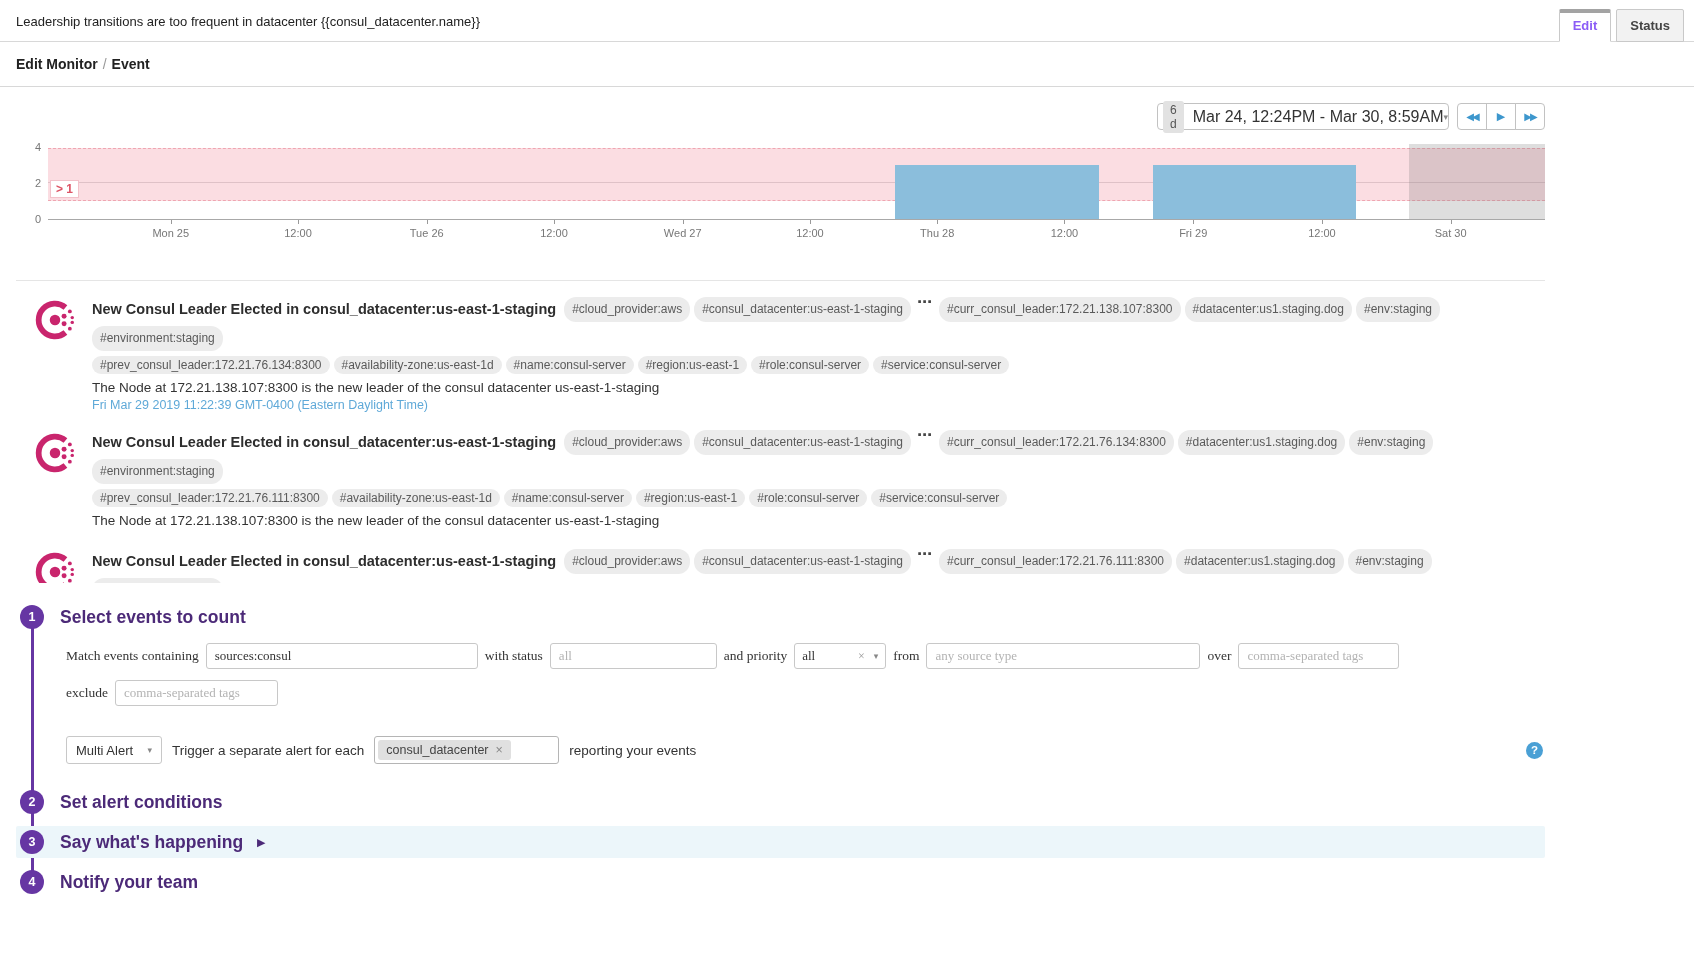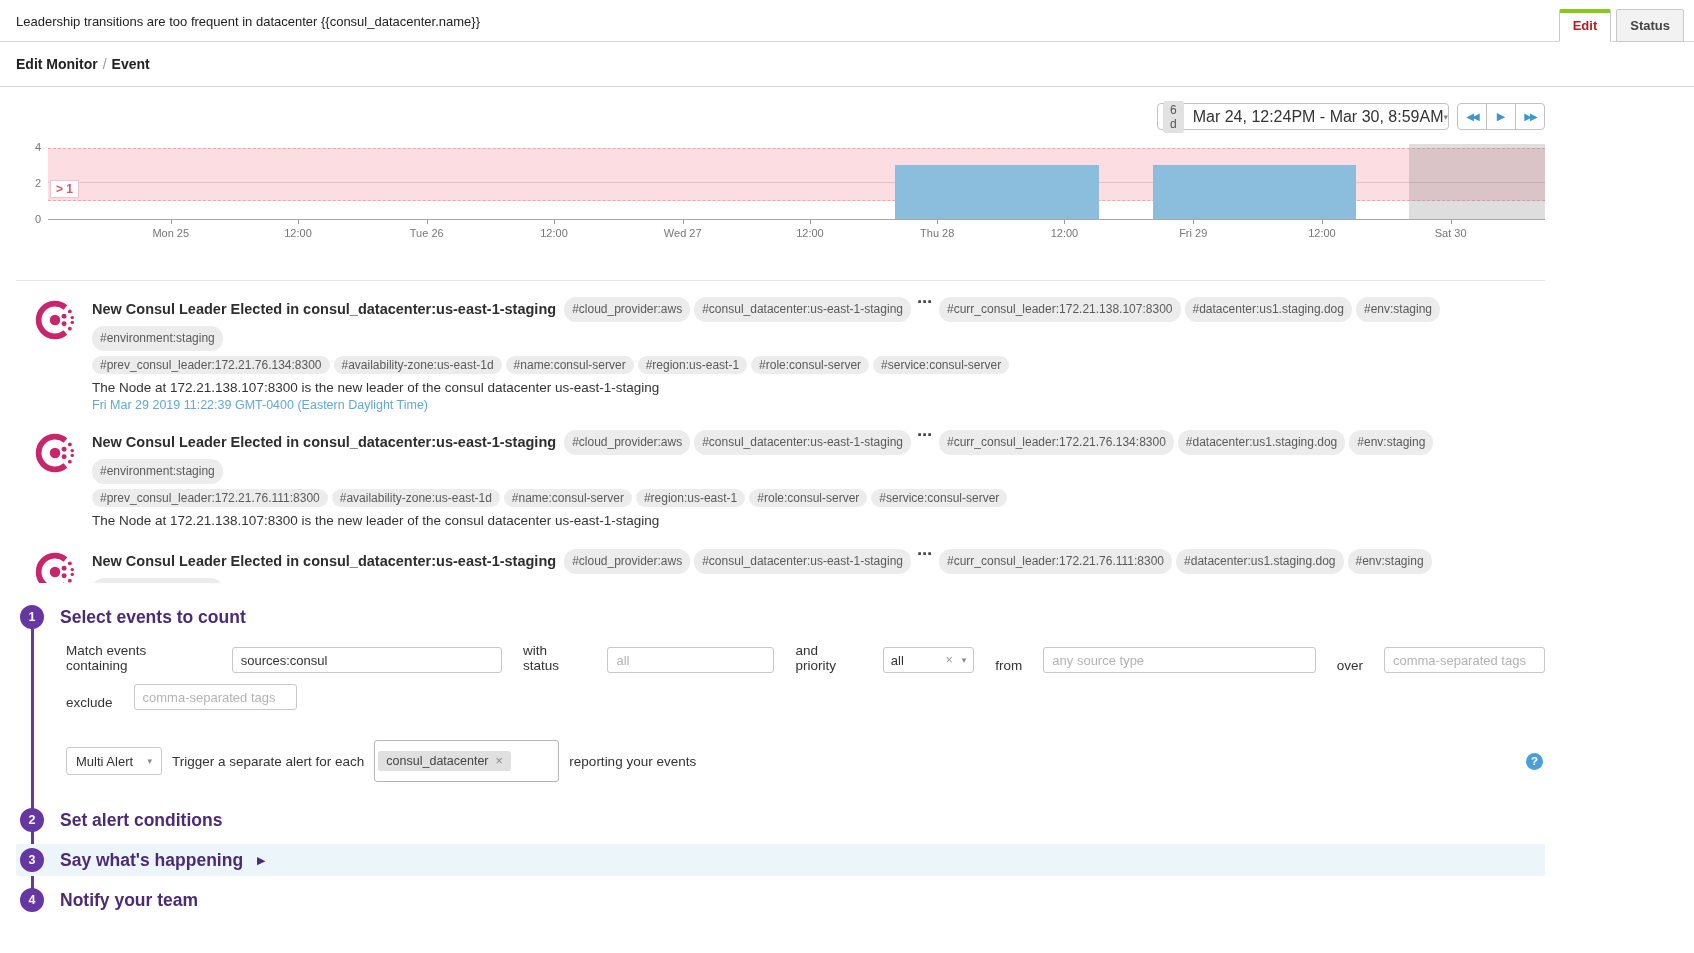--- a/index.html
+++ b/index.html
@@ -8,21 +8,21 @@
     width: 1694px;
     font-family: "Liberation Sans", "DejaVu Sans", sans-serif;
     color:#333;
   }
   
   .header { position:relative; padding:14px 16px 12px; border-bottom:1px solid #d8d8d8; }
   .page-title { font-size:13px; font-weight:400; color:#222; }
   .tabs { position:absolute; right:10px; bottom:-1px; display:flex; align-items:flex-end; }
   .tab { border:1px solid #c9c9c9; background:#f2f2f2; padding:8px 13px 8px; font-size:13px;
          font-weight:bold; color:#444; margin-left:5px; border-radius:2px 2px 0 0; cursor:pointer; }
-  .tab-active { background:#fff; border-top:4px solid #84cc16; border-bottom:1px solid #fff; padding-top:5px; color:#b91c1c; }
+  .tab-active { background:#fff; border-top:4px solid #a3a3a3; border-bottom:1px solid #fff; padding-top:5px; color:#8b5cf6; }
   
   .breadcrumb { padding:14px 16px; border-bottom:1px solid #d8d8d8; font-size:14px; font-weight:bold; color:#222; }
   .breadcrumb .sep { color:#999; font-weight:400; margin:0 5px; }
   
   .main { padding:0 16px; }
   .main-inner { width:1529px; }
   
   .timebar { display:flex; justify-content:flex-end; align-items:center; margin:16px 0 10px; }
   .time-select { display:flex; align-items:center; border:1px solid #c2c2c2; border-radius:4px;
                  height:27px; padding:0 10px 0 5px; width:292px; background:#fff; cursor:pointer; }
@@ -69,34 +69,34 @@
   .step-line { position:absolute; left:15px; top:20px; bottom:16px; width:3px; background:#6636a3; }
   .step-row { position:relative; display:flex; align-items:center; margin-bottom:12px; }
   .step-row.highlight { background:#ecf6fa; padding:4px 0; border-radius:2px; }
   .step-circle { width:24px; height:24px; border-radius:50%; background:#6636a3; color:#fff; font-size:12.5px;
                  font-weight:bold; display:flex; align-items:center; justify-content:center;
                  margin:0 16px 0 4px; flex:none; }
   .step-title { font-size:17.5px; font-weight:bold; color:#4c2a78; }
   .expand-arrow { color:#4c2a78; font-size:11px; margin-left:14px; cursor:pointer; }
   .step-content { position:relative; margin:14px 0 26px 50px; }
   
-  .form-row { display:flex; align-items:flex-end; gap:21px; font-size:13.5px; color:#333; margin-bottom:11px; }
+  .form-row { display:flex; align-items:center; gap:7px; font-size:13.5px; color:#333; margin-bottom:11px;font-family:Liberation Serif, serif; }
   .inp { height:26px; border:1px solid #c8c8c8; border-radius:3px; padding:0 8px; font-size:13px;
          color:#333; font-family:inherit; background:#fff; }
   .inp::placeholder { color:#b3b3b3; }
   .w-match{width:272px;} .w-status{width:167px;} .w-source{width:274px;} .w-over{width:161px;} .w-exclude{width:163px;}
   .mini-select { display:flex; align-items:center; border:1px solid #c8c8c8; border-radius:3px; height:26px;
                  padding:0 7px; width:92px; background:#fff; font-size:13px; cursor:pointer; }
   .mini-select .sel-value { flex:1; color:#333; }
   .clear-x { color:#999; font-size:12px; margin-right:9px; cursor:pointer; }
   .alert-row { display:flex; align-items:center; gap:10px; margin-top:30px; position:relative; font-size:13.5px; }
   .multi-select { display:flex; align-items:center; border:1px solid #c8c8c8; border-radius:3px; height:28px;
                   padding:0 9px; width:96px; background:#fff; font-size:13px; cursor:pointer; }
   .multi-select .sel-value { flex:1; }
-  .token-box { display:flex; align-items:center; border:1px solid #b5b5b5; border-radius:3px; height:42px;
+  .token-box { display:flex; align-items:center; border:1px solid #b5b5b5; border-radius:3px; height:28px;
                padding:2px 3px; width:185px; background:#fff; cursor:text; }
   .token { background:#e0e0e0; border-radius:3px; padding:3px 8px; font-size:12.5px; color:#444; white-space:nowrap; }
   .tok-x { color:#888; margin-left:7px; cursor:pointer; }
   .help-icon { position:absolute; right:2px; width:17px; height:17px; border-radius:50%; background:#4aa0d5;
                color:#fff; font-size:11.5px; font-weight:bold; display:flex; align-items:center;
                justify-content:center; cursor:pointer; }
 </style>
 </head>
 <body>
 

